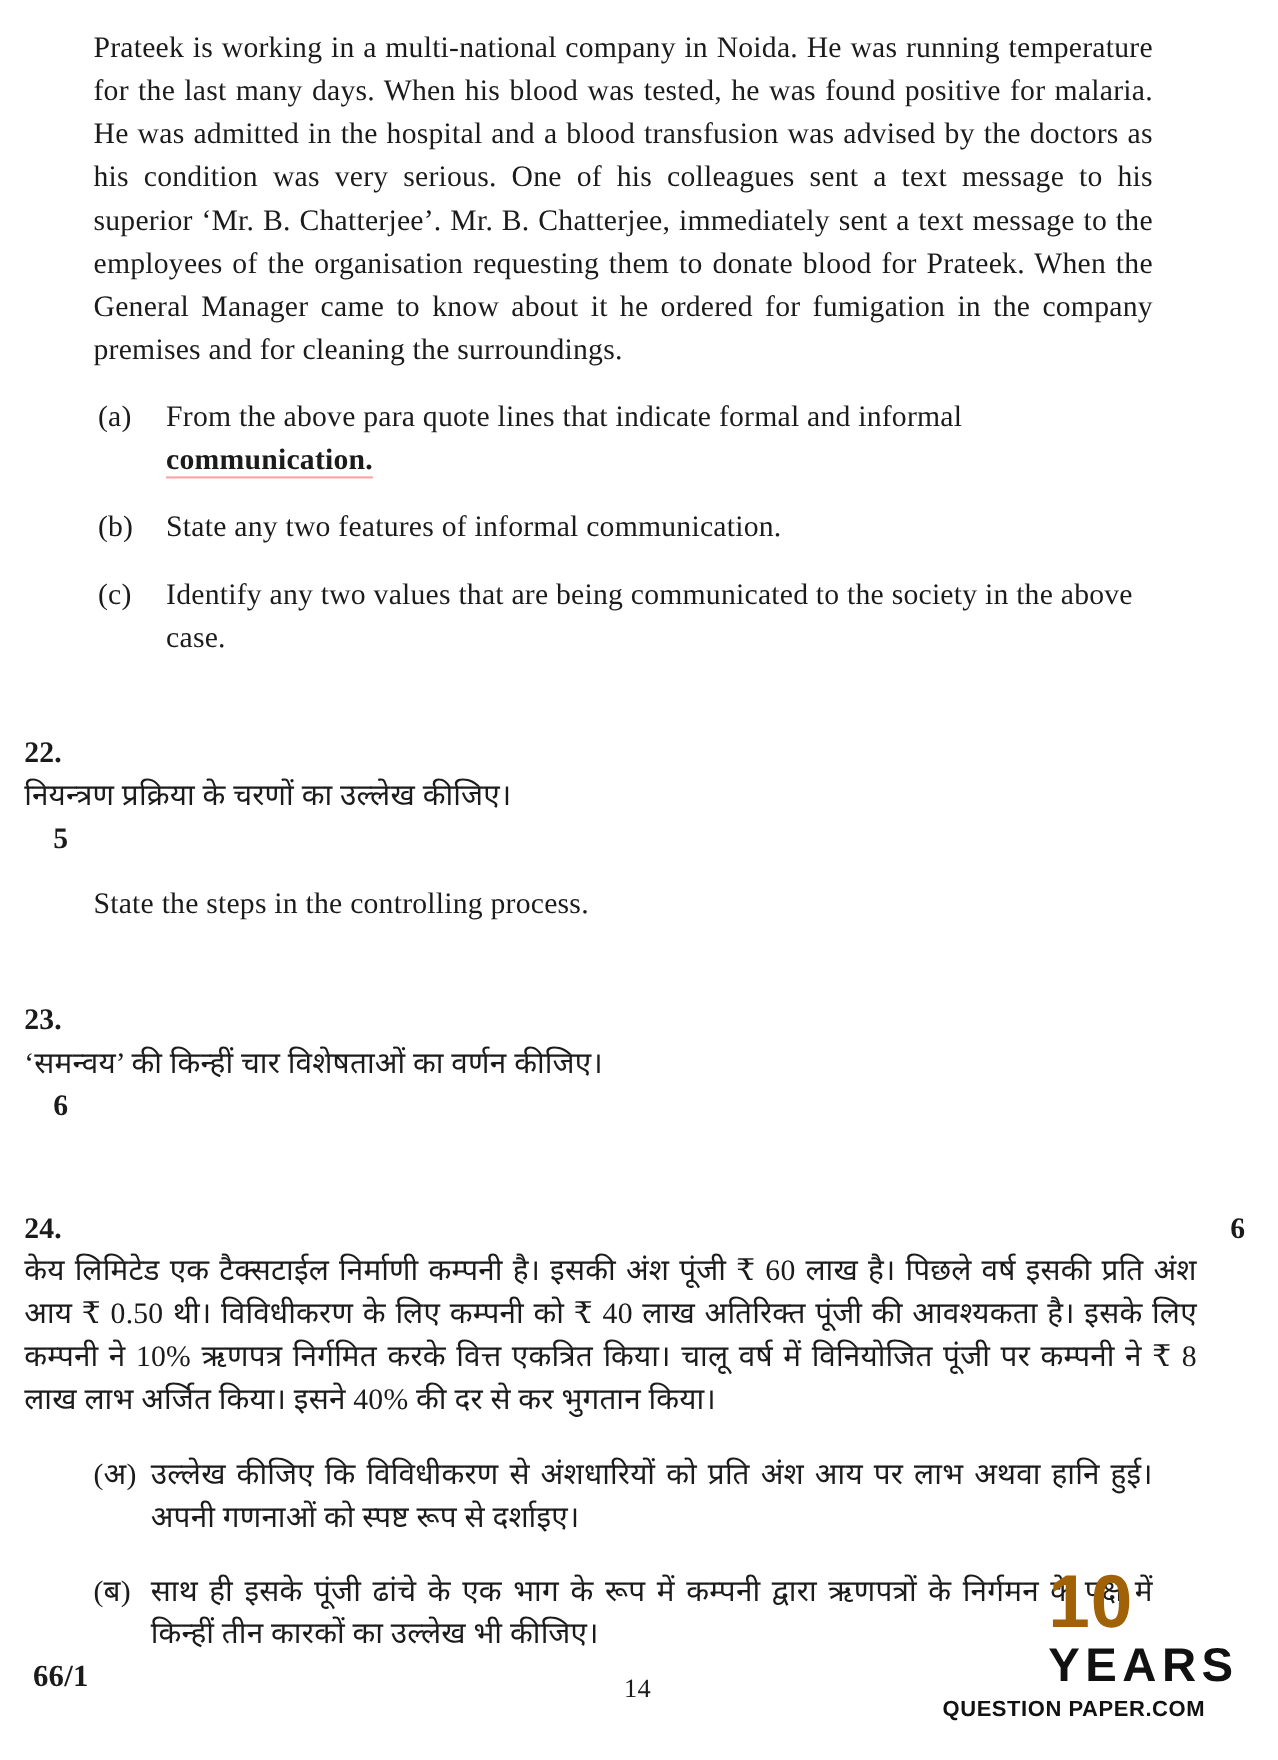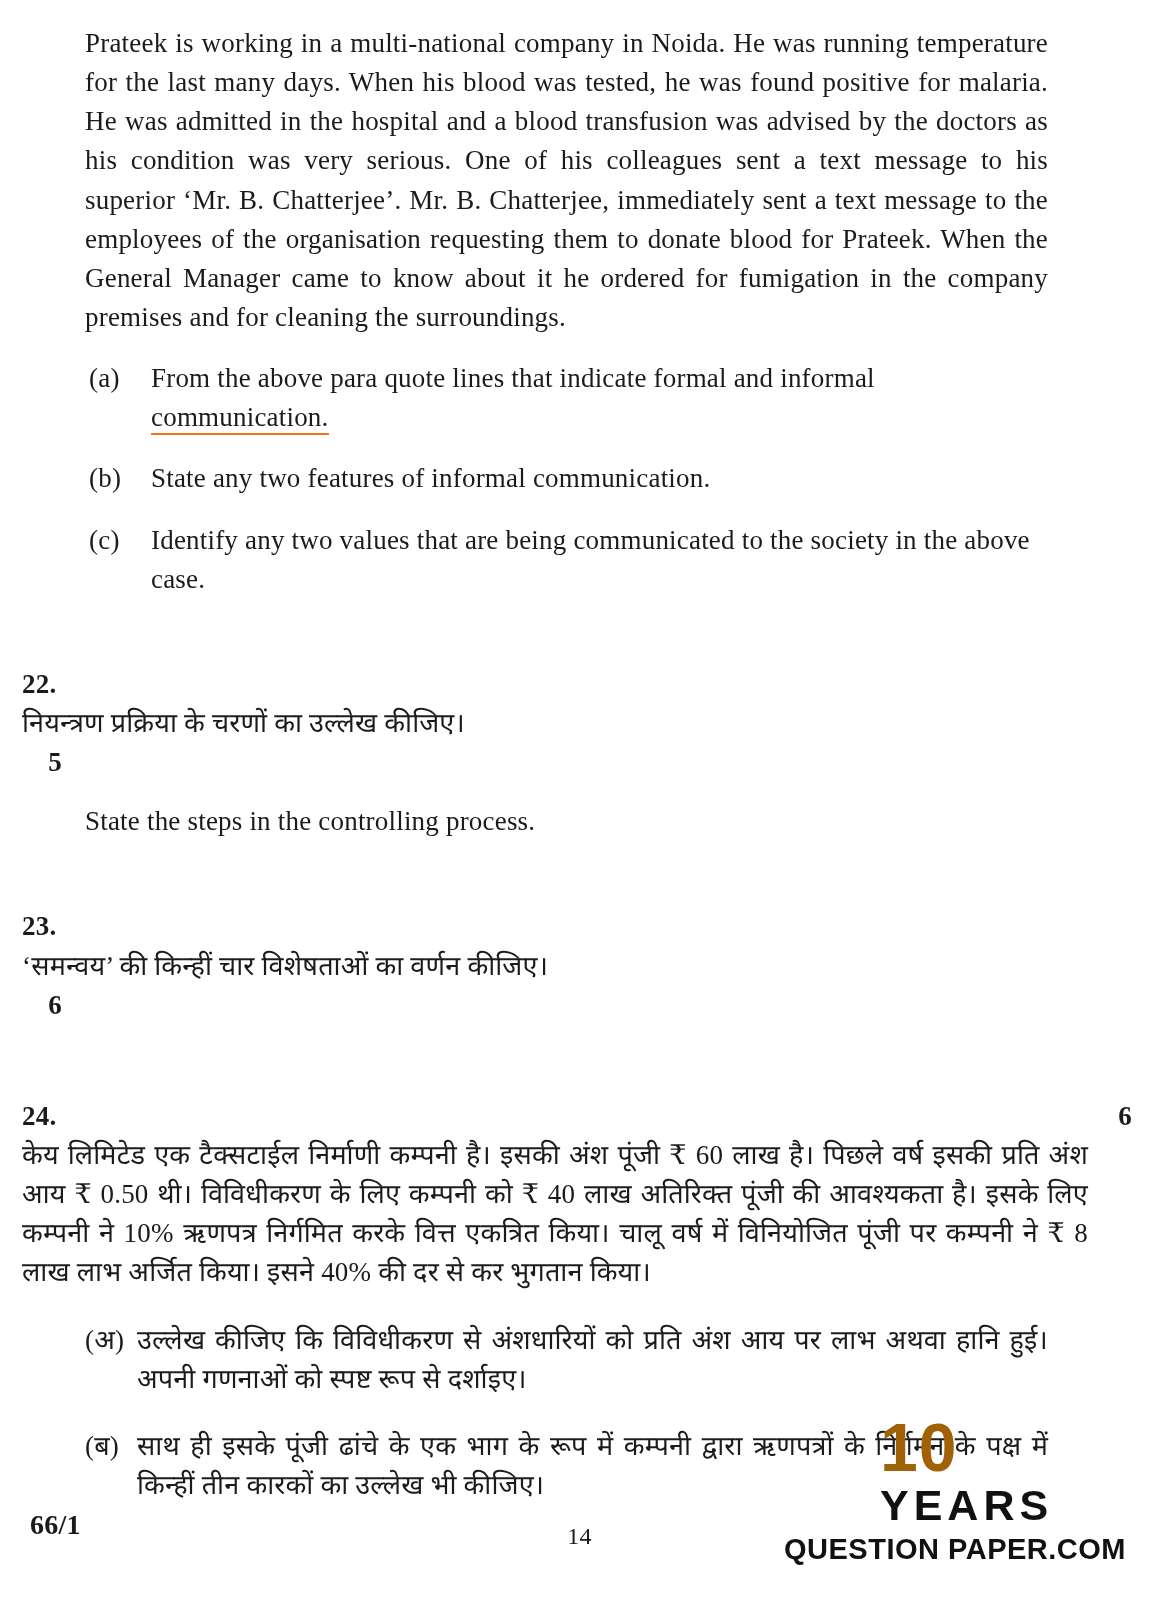--- a/index.html
+++ b/index.html
@@ -8,21 +8,21 @@
     background:#ffffff; color:#1b1b1b; overflow:hidden;
     font-family:"Liberation Serif","DejaVu Serif",serif;
     font-size:27px; line-height:1.45; letter-spacing:0.2px;
     padding:24px 28px 0 22px;
   }
   .intro { margin-left:63px; margin-right:84px; }
   .para { text-align:justify; margin:0; }
   .subq { display:flex; margin:22px 0 0 4px; }
   .subq-label { width:62px; flex:none; }
   .subq-text { flex:1; }
-  .u { border-bottom:2px solid #f97316; padding-bottom:1px; }
+  .u { border-bottom:2px solid #fca5a5; padding-bottom:1px;font-weight:bold; }
 
   .question { margin-top:66px; }
   .q-row { display:flex;flex-direction:column; }
   .q-num { width:63px; flex:none; font-weight:bold; }
   .q-hindi { flex:1; padding-right:24px; }
   .q-marks { width:40px; flex:none; text-align:right; font-weight:bold; }
   .q-english { margin:20px 0 0 63px; }
 
   .q24 { margin-top:72px; }
   .q24 .q-row { position:relative; padding-right:44px; }
@@ -35,21 +35,21 @@
   .footer-code { position:absolute; left:30px; bottom:54px; font-weight:bold; font-size:28px; }
   .footer-page { position:absolute; left:50%; transform:translateX(-52%); bottom:46px; font-size:24px; }
 
   .logo {
     position:absolute; right:34px; bottom:36px;
     font-family:"Liberation Sans","DejaVu Sans",sans-serif; font-weight:700;
     line-height:1; color:#111;
   }
   .logo-10 { font-size:68px; margin-left:96px; letter-spacing:1px; }
   .logo-years { font-size:43px; margin-left:96px; letter-spacing:5px; margin-top:3px; }
-  .logo-site { font-size:29px; margin-top:8px; letter-spacing:0.5px; }
+  .logo-site { font-size:20px; margin-top:8px; letter-spacing:0.5px; }
 </style>
 </head>
 <body>
 
 <div class="page">
 
   <section class="intro">
     <p class="para">Prateek is working in a multi-national company in Noida.  He was running temperature for the last many days.  When his blood was tested, he was found positive for malaria.  He was admitted in the hospital and a blood transfusion was advised by the doctors as his condition was very serious.  One of his colleagues sent a text message to his superior ‘Mr. B. Chatterjee’. Mr. B. Chatterjee, immediately sent a text message to the employees of the organisation requesting them to donate blood for Prateek.  When the General Manager came to know about it he ordered for fumigation in the company premises and for cleaning the surroundings.</p>
 
     <div class="subq">

